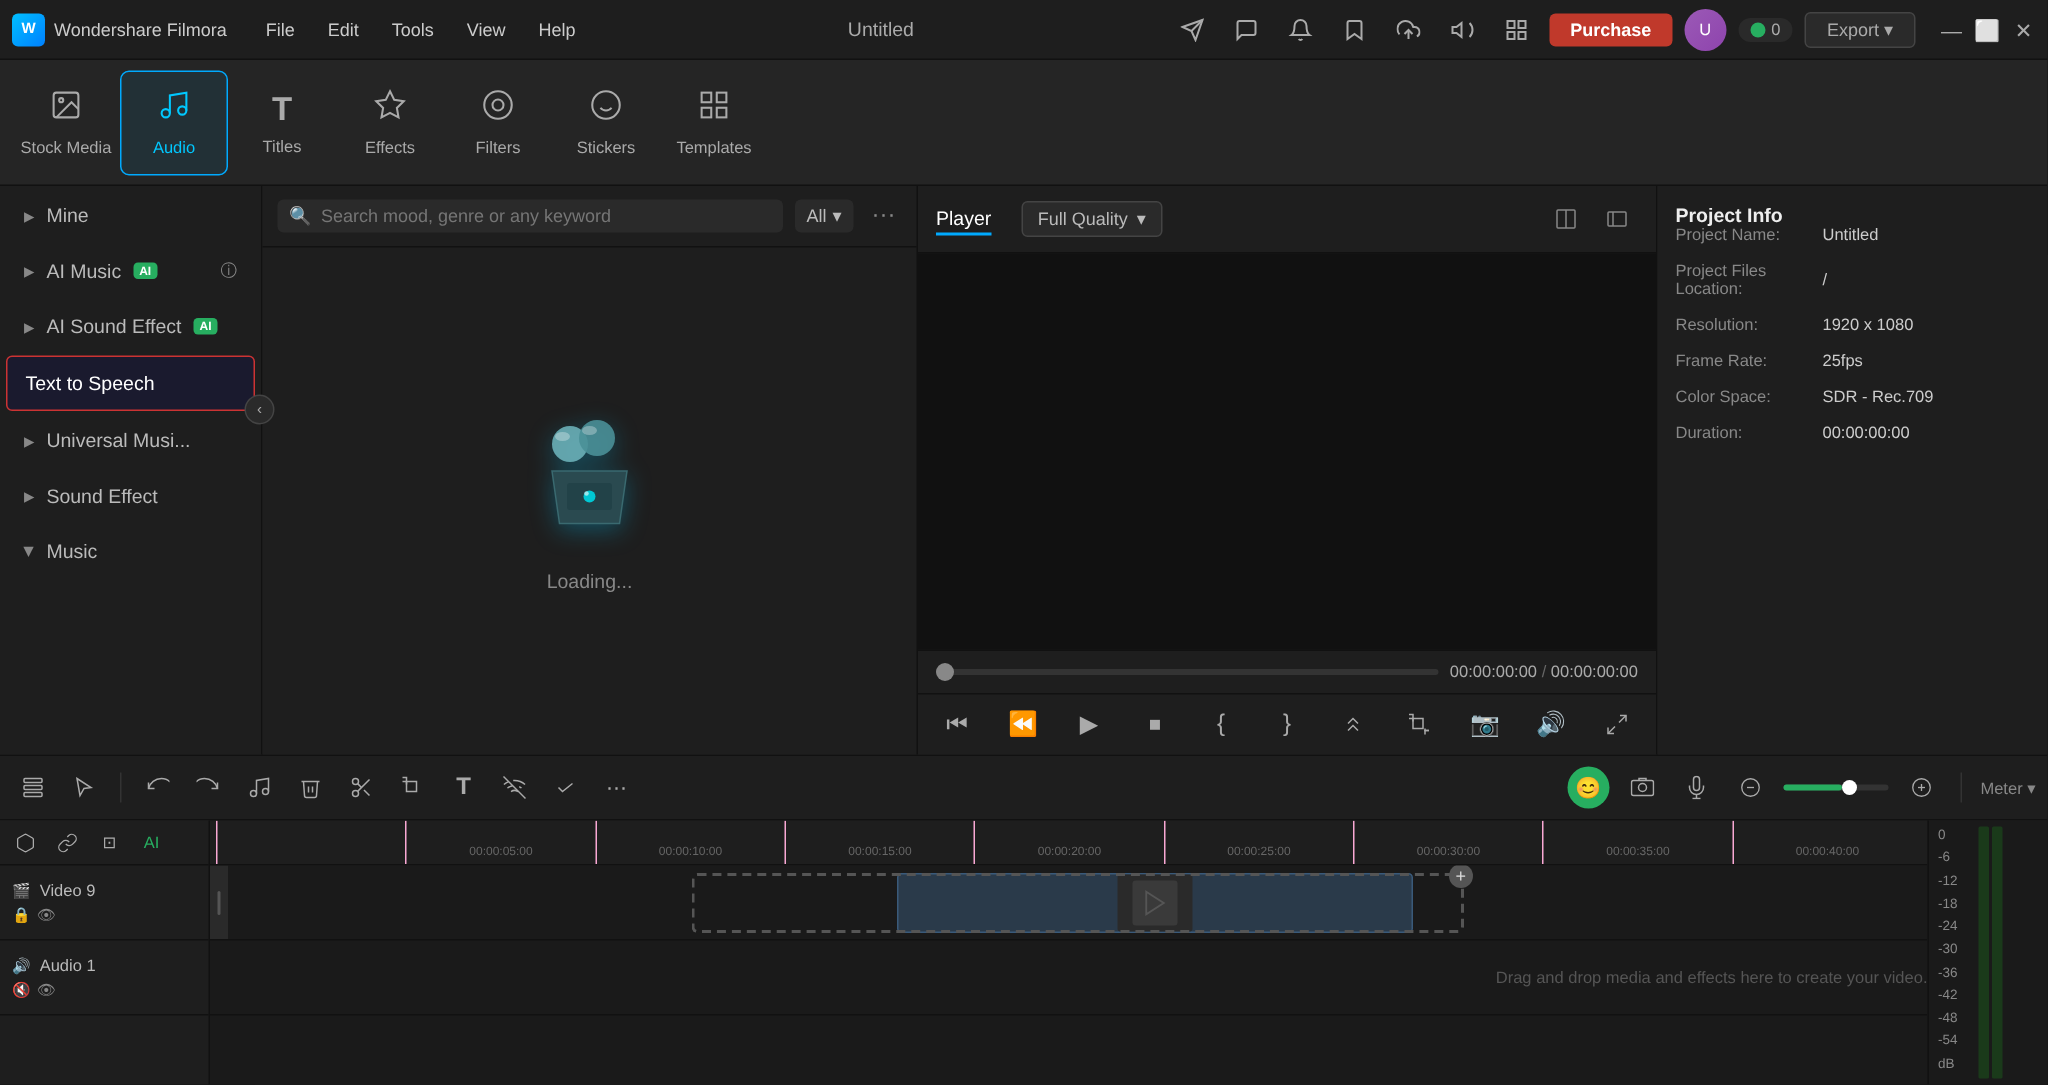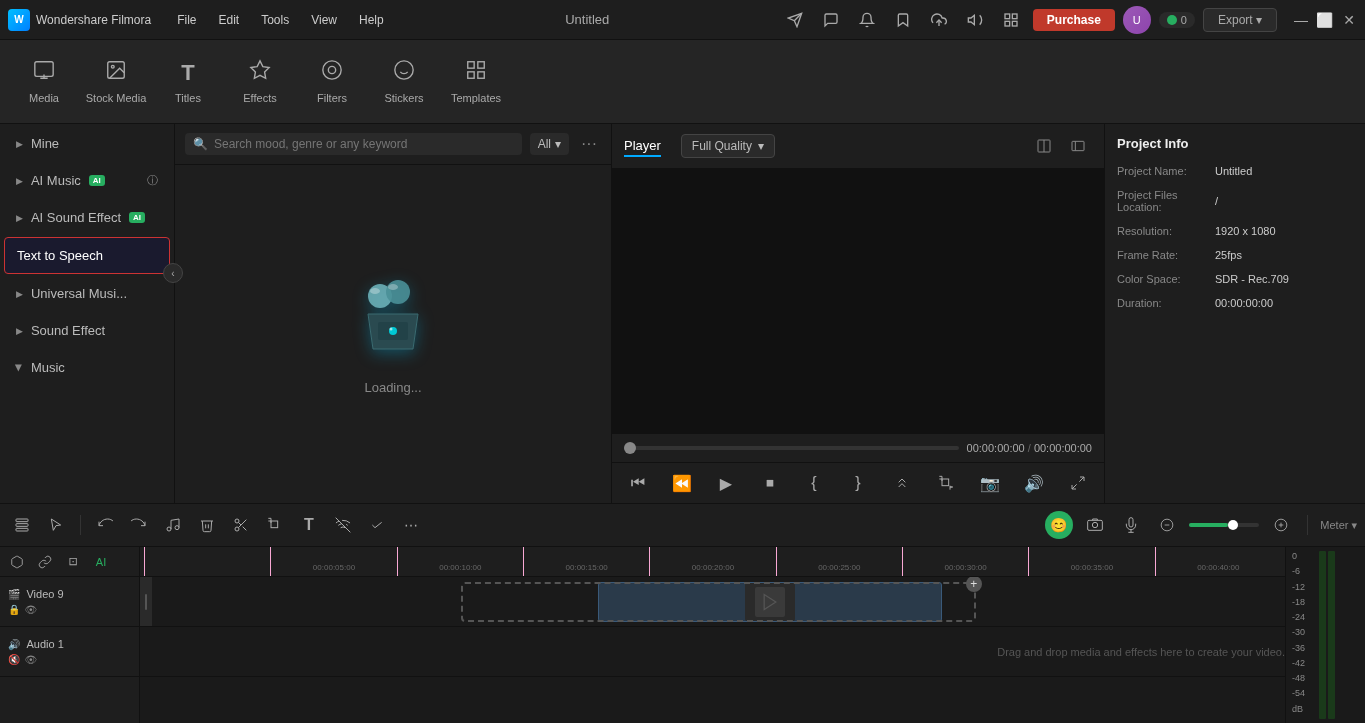--- a/index.html
+++ b/index.html
@@ -418,21 +418,20 @@
     .project-info-panel {
       width: 260px;
       background: #1e1e1e;
       padding: 12px;
       flex-shrink: 0;
     }
     .project-info-title {
       color: #eee;
       font-size: 13px;
       font-weight: 600;
-      margin-bottom: 14px;
     }
     .info-row {
       display: flex;
       align-items: center;
       margin-bottom: 12px;
       gap: 8px;
     }
     .info-label {
       color: #888;
       font-size: 11px;
@@ -774,35 +773,36 @@
       <div class="win-btn">⬜</div>
       <div class="win-btn">✕</div>
     </div>
   </div>
 </div>
 
 <div class="toolbar">
   <div class="toolbar-item">
     <div class="toolbar-item-icon">
       <svg width="22" height="22" viewBox="0 0 24 24" fill="none" stroke="#aaa" stroke-width="1.5">
-          <rect x="2" y="3" width="20" height="16" rx="2"></rect>
-          <path d="M8 21h8M12 17v4"></path>
-        </svg>
-    </div>
-    <span class="toolbar-item-label">Media</span>
-  </div>
-  <div class="toolbar-item">
-    <div class="toolbar-item-icon">
-      <svg width="22" height="22" viewBox="0 0 24 24" fill="none" stroke="#aaa" stroke-width="1.5">
           <rect x="3" y="3" width="18" height="18" rx="2"></rect>
           <circle cx="8.5" cy="8.5" r="1.5"></circle>
           <polyline points="21 15 16 10 5 21"></polyline>
         </svg>
     </div>
     <span class="toolbar-item-label">Stock Media</span>
+  </div>
+  <div class="toolbar-item active">
+    <div class="toolbar-item-icon">
+      <svg width="22" height="22" viewBox="0 0 24 24" fill="none" stroke="#00c8ff" stroke-width="1.5">
+          <path d="M9 18V5l12-2v13"></path>
+          <circle cx="6" cy="18" r="3"></circle>
+          <circle cx="18" cy="16" r="3"></circle>
+        </svg>
+    </div>
+    <span class="toolbar-item-label" style="color:#00c8ff">Audio</span>
   </div>
   <div class="toolbar-item">
     <div class="toolbar-item-icon" style="color:#aaa;font-size:22px;font-weight:bold">T</div>
     <span class="toolbar-item-label">Titles</span>
   </div>
   <div class="toolbar-item">
     <div class="toolbar-item-icon">
       <svg width="22" height="22" viewBox="0 0 24 24" fill="none" stroke="#aaa" stroke-width="1.5">
           <polygon points="12 2 15.09 8.26 22 9.27 17 14.14 18.18 21.02 12 17.77 5.82 21.02 7 14.14 2 9.27 8.91 8.26 12 2"></polygon>
         </svg>

